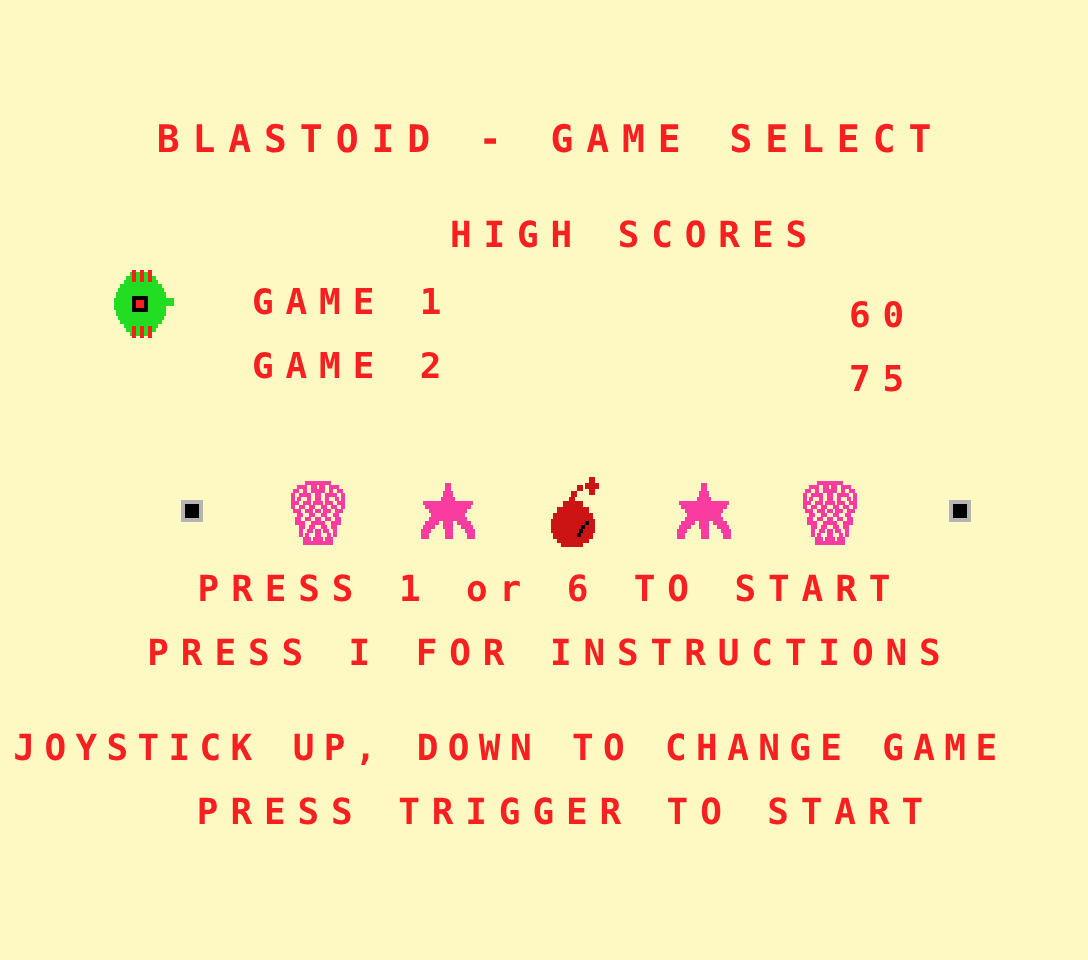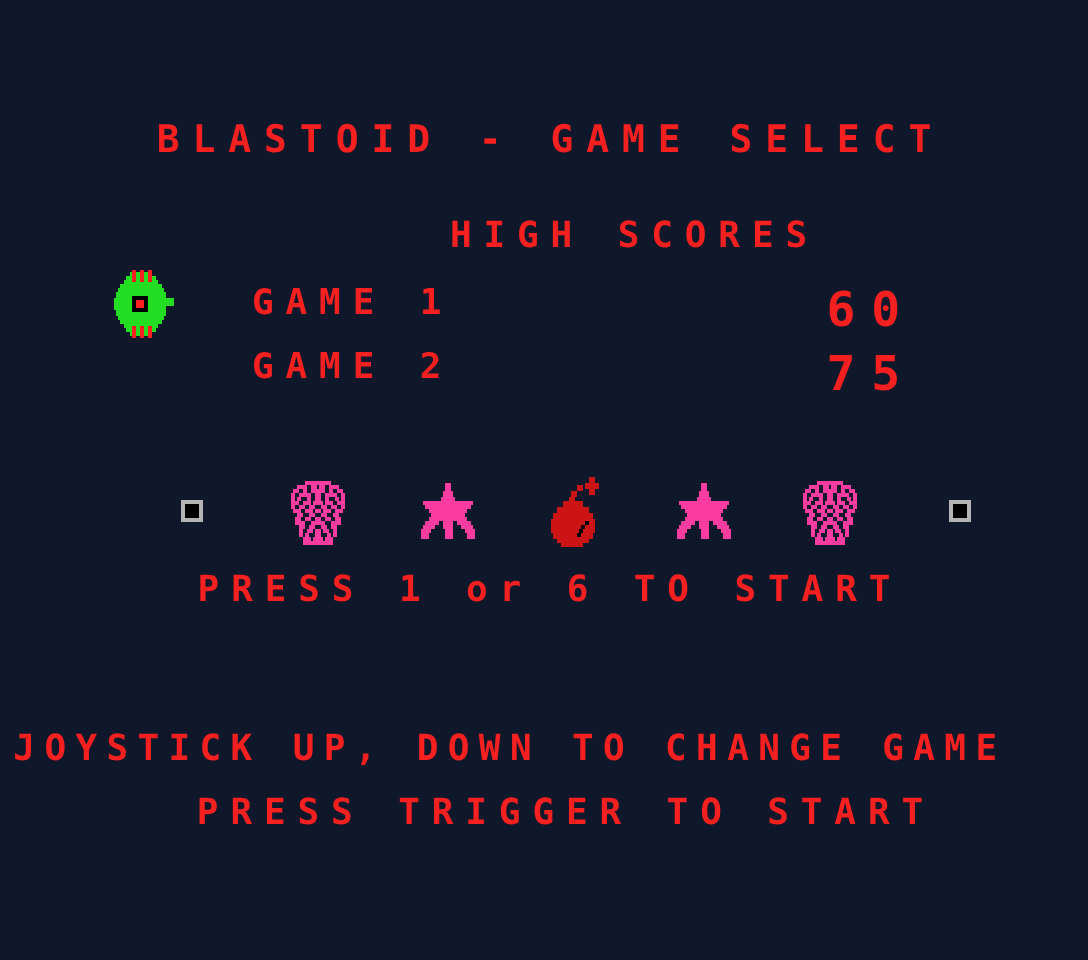--- a/index.html
+++ b/index.html
@@ -4,21 +4,21 @@
 <style>
   html, body {
     margin: 0;
     padding: 0;
     background: #000000;
   }
   #screen {
     position: relative;
     width: 1088px;
     height: 960px;
-    background: #0f172a;
+    background: #fef9c3;
     overflow: hidden;
     font-family: "DejaVu Sans Mono", monospace;
   }
 
   
   .retro {
     position: absolute;
     color: #f62020;
     font-family: "DejaVu Sans Mono", monospace;
     font-weight: bold;
@@ -64,22 +64,22 @@
     letter-spacing: 0.33em;
     color: #f62020;
     font-family: "DejaVu Sans Mono", monospace;
     font-weight: bold;
     white-space: pre;
     line-height: 1;
   }
   .score-row .game-score {
     position: absolute;
     right: 172px;
-    top: 1px;
-    font-size: 48px;
+    top: 13px;
+    font-size: 36px;
     letter-spacing: 0.33em;
     text-indent: 0.33em;
     color: #f62020;
     font-family: "DejaVu Sans Mono", monospace;
     font-weight: bold;
     white-space: pre;
     line-height: 1;
   }
   #score-row-1 { top: 284px; }
   #score-row-2 { top: 348px; }
@@ -421,18 +421,19 @@
 
   <div class="sprite icon-row-item" id="deco-square-right">
     <svg width="22" height="22" viewBox="0 0 11 11" shape-rendering="crispEdges">
       <rect x="0" y="0" width="11" height="11" fill="#b4b4b4"></rect>
       <rect x="2" y="2" width="7" height="7" fill="#000000"></rect>
     </svg>
   </div>
 
   <div class="retro" id="press-start">PRESS 1 or 6 TO START</div>
 
+  <div class="retro" id="press-instructions">PRESS I FOR INSTRUCTIONS</div>
 
   <div class="retro" id="joystick-line">JOYSTICK UP, DOWN TO CHANGE GAME</div>
 
   <div class="retro" id="trigger-line">PRESS TRIGGER TO START</div>
 
 </div>
 
 </body></html>

